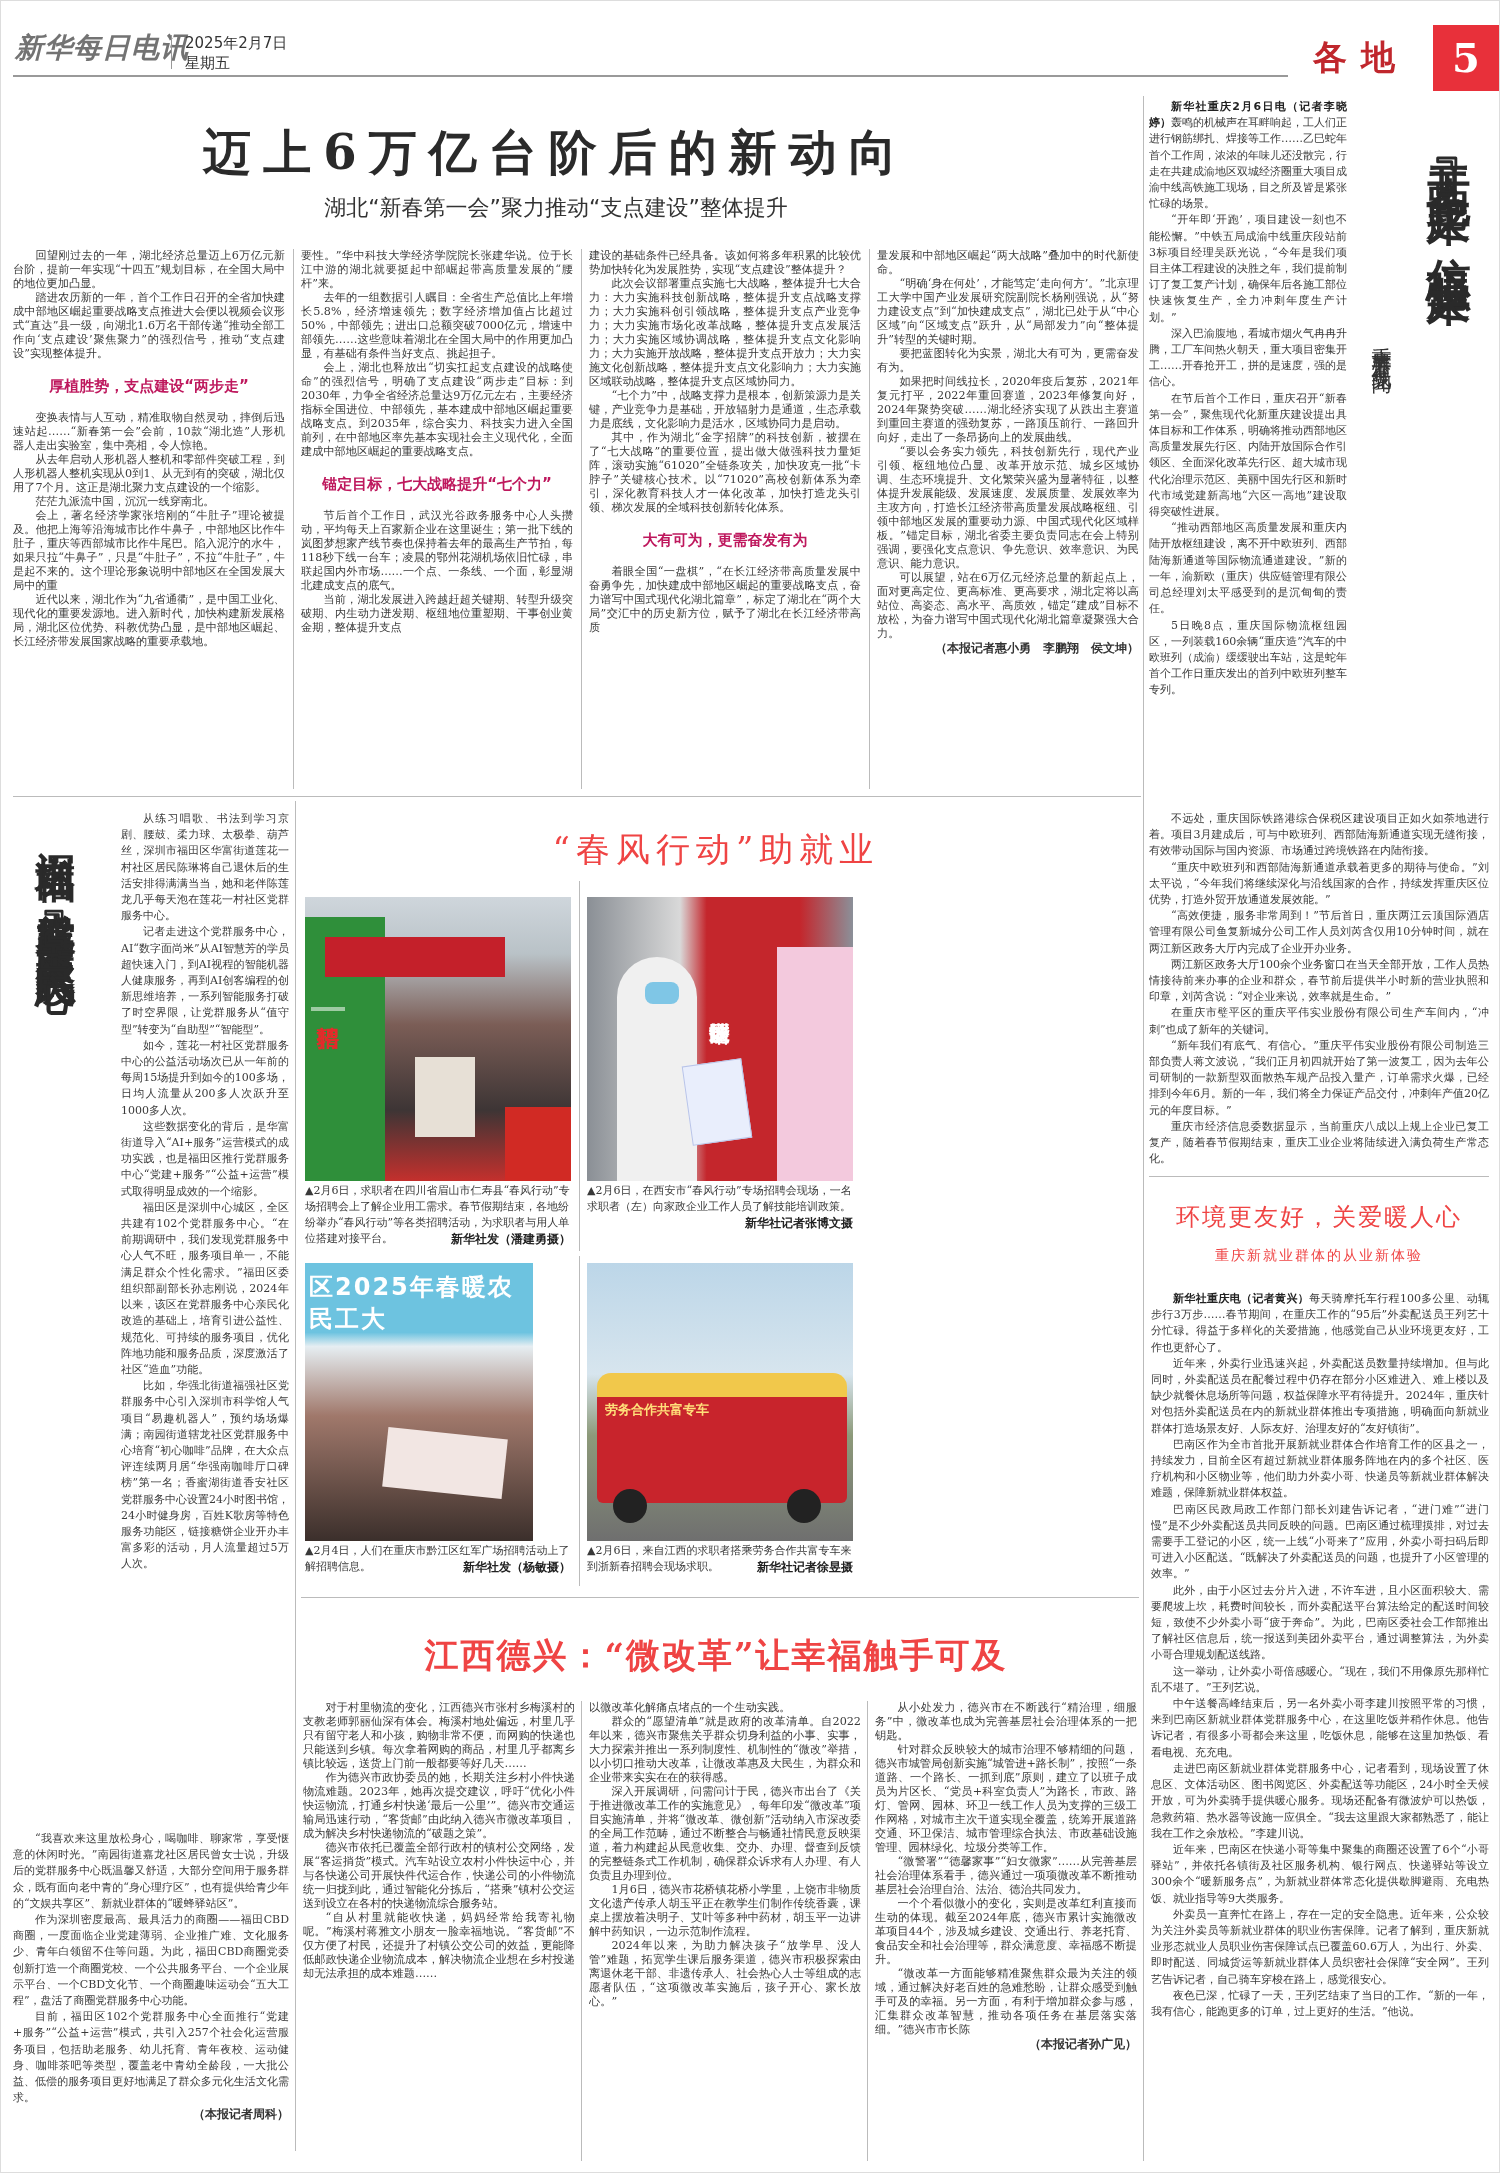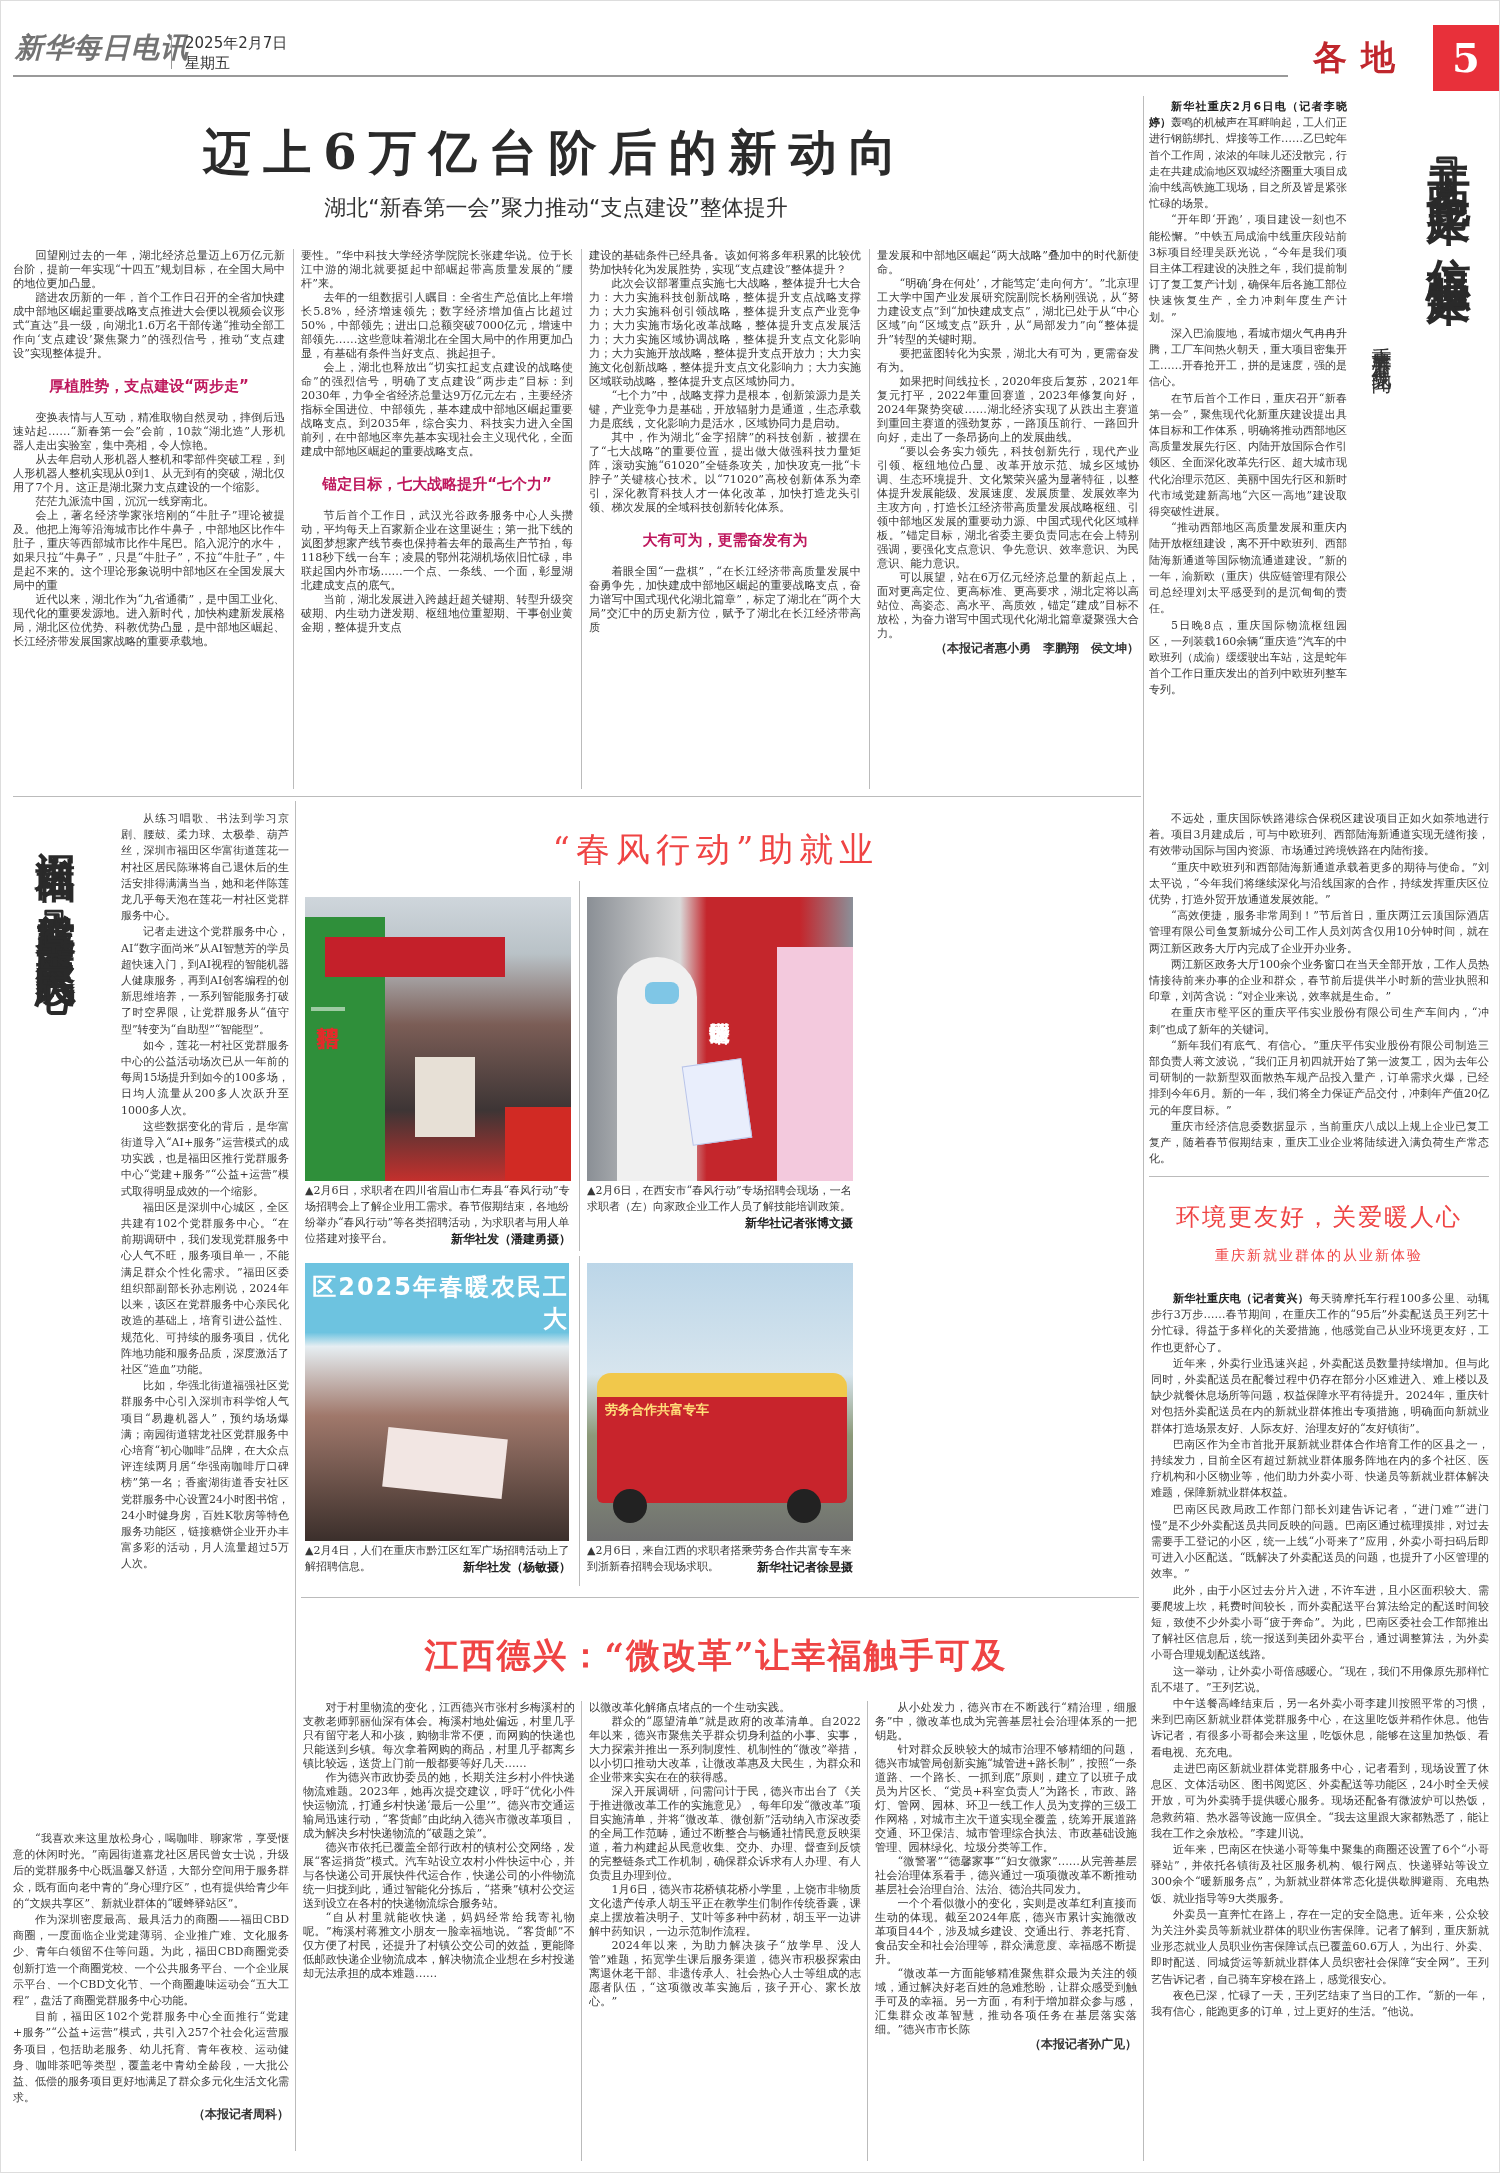--- a/index.html
+++ b/index.html
@@ -167,21 +167,21 @@
     <div style="position:absolute; left:190px; top:50px; width:76px; height:234px; background:#f3c9dd;" data-name="worker-right"></div>
     <div style="position:absolute; left:100px; top:165px; width:60px; height:80px; background:#e9eefc; border:1px solid #b9c4e8; transform:rotate(-8deg);" data-name="flyer"></div>
   </div>
   <div class="caption" style="left:586px; top:1182px; width:266px;" data-name="photo-caption-2">
     <span data-name="caption-text">▲2月6日，在西安市“春风行动”专场招聘会现场，一名求职者（左）向家政企业工作人员了解技能培训政策。</span>
     <span class="credit" data-name="photo-credit">新华社记者张博文摄</span>
   </div>
 
   <div class="vrule" style="left:578px; top:880px; height:370px;" data-name="column-rule"></div>
 
-  <div class="photo" style="left:304px; top:1262px; width:264px; height:278px; background:linear-gradient(180deg,#6dc3e0 0%,#6dc3e0 25%,#e6eef2 30%,#a0786b 55%,#3b2f2b 100%);text-align:right;" data-name="photo-chongqing-qianjiang">
+  <div class="photo" style="left:304px; top:1262px; width:228px; height:278px; background:linear-gradient(180deg,#6dc3e0 0%,#6dc3e0 25%,#e6eef2 30%,#a0786b 55%,#3b2f2b 100%);" data-name="photo-chongqing-qianjiang">
     <div style="position:absolute; left:4px; top:8px; font-family:'DejaVu Sans',sans-serif; font-weight:bold; color:#fff; font-size:24px; letter-spacing:2px;" data-name="event-banner-text">区2025年春暖农民工大</div>
     <div style="position:absolute; left:80px; top:170px; width:120px; height:60px; background:#f2e6e3; transform:rotate(6deg);" data-name="flyers"></div>
   </div>
   <div class="caption" style="left:304px; top:1542px; width:266px;" data-name="photo-caption-3">
     <span data-name="caption-text">▲2月4日，人们在重庆市黔江区红军广场招聘活动上了解招聘信息。</span>
     <span class="credit" data-name="photo-credit">新华社发（杨敏摄）</span>
   </div>
 
   <div class="photo" style="left:586px; top:1262px; width:266px; height:278px; background:linear-gradient(180deg,#bcd6e8 0%,#d7e5ee 40%,#8d9a7a 62%,#6f6f6f 100%);" data-name="photo-jiangxi-bus">
     <div style="position:absolute; left:10px; top:120px; width:250px; height:120px; background:#c8242c; border-radius:14px 14px 6px 6px;" data-name="bus-body"></div>

